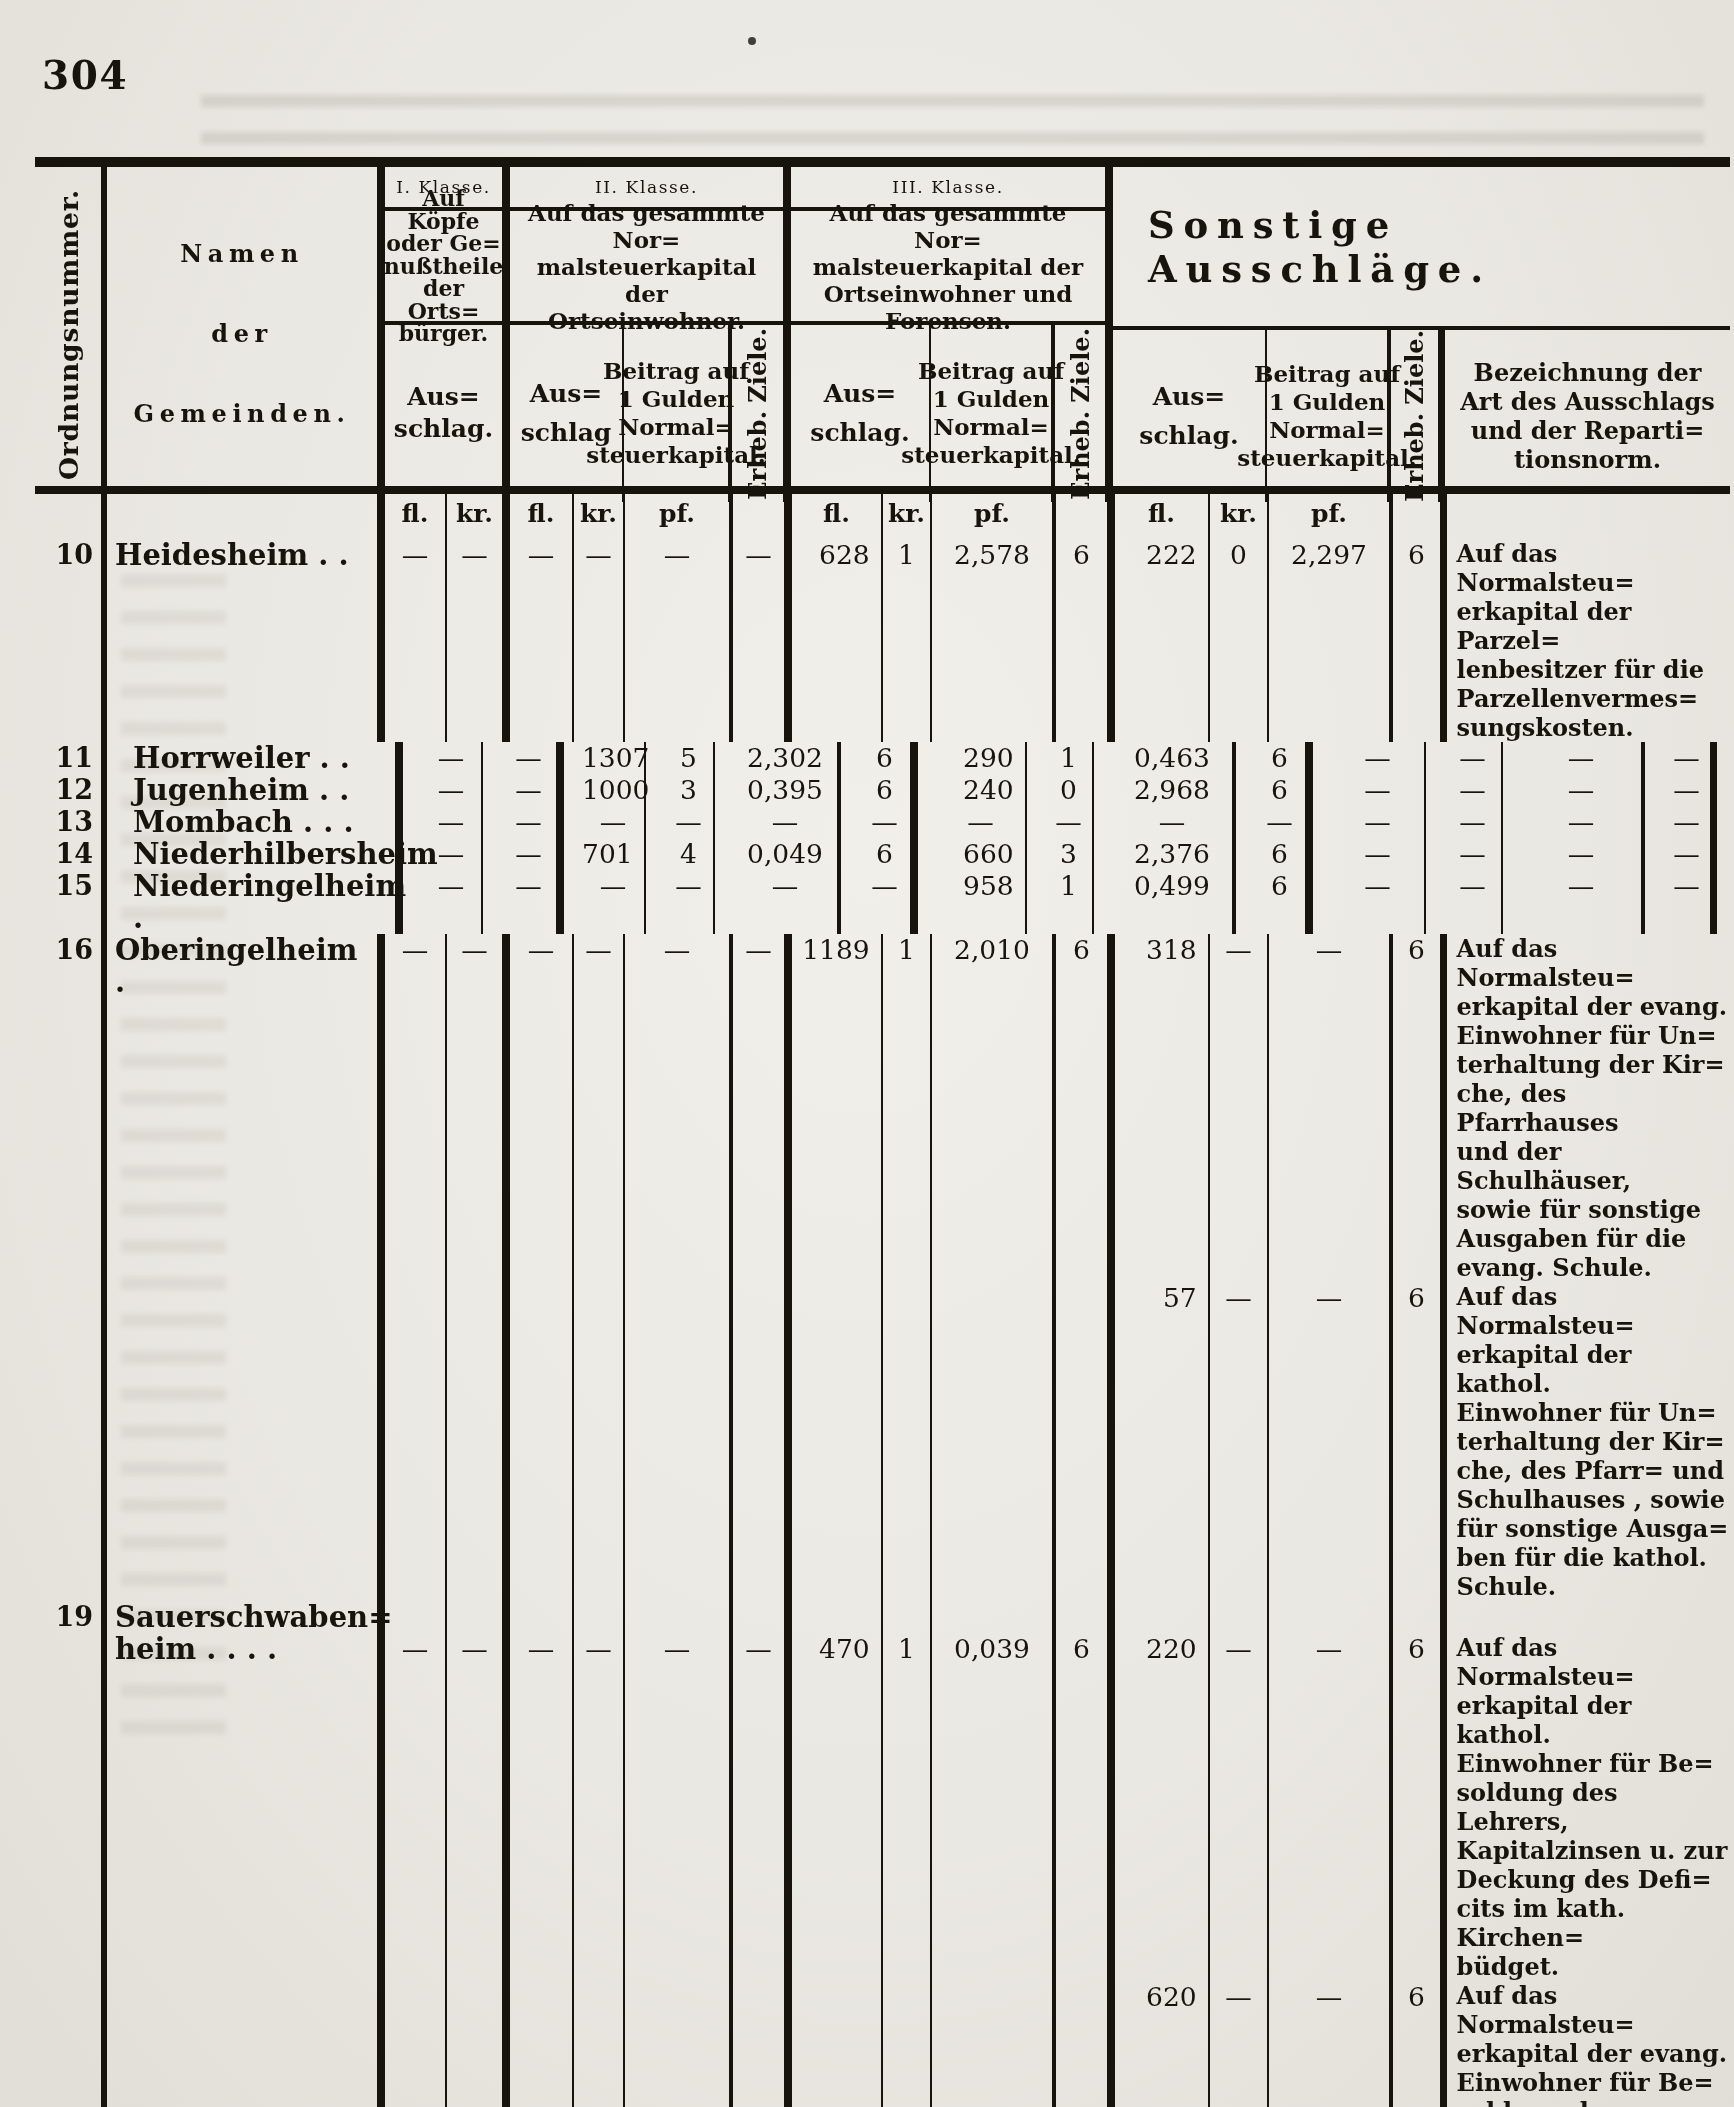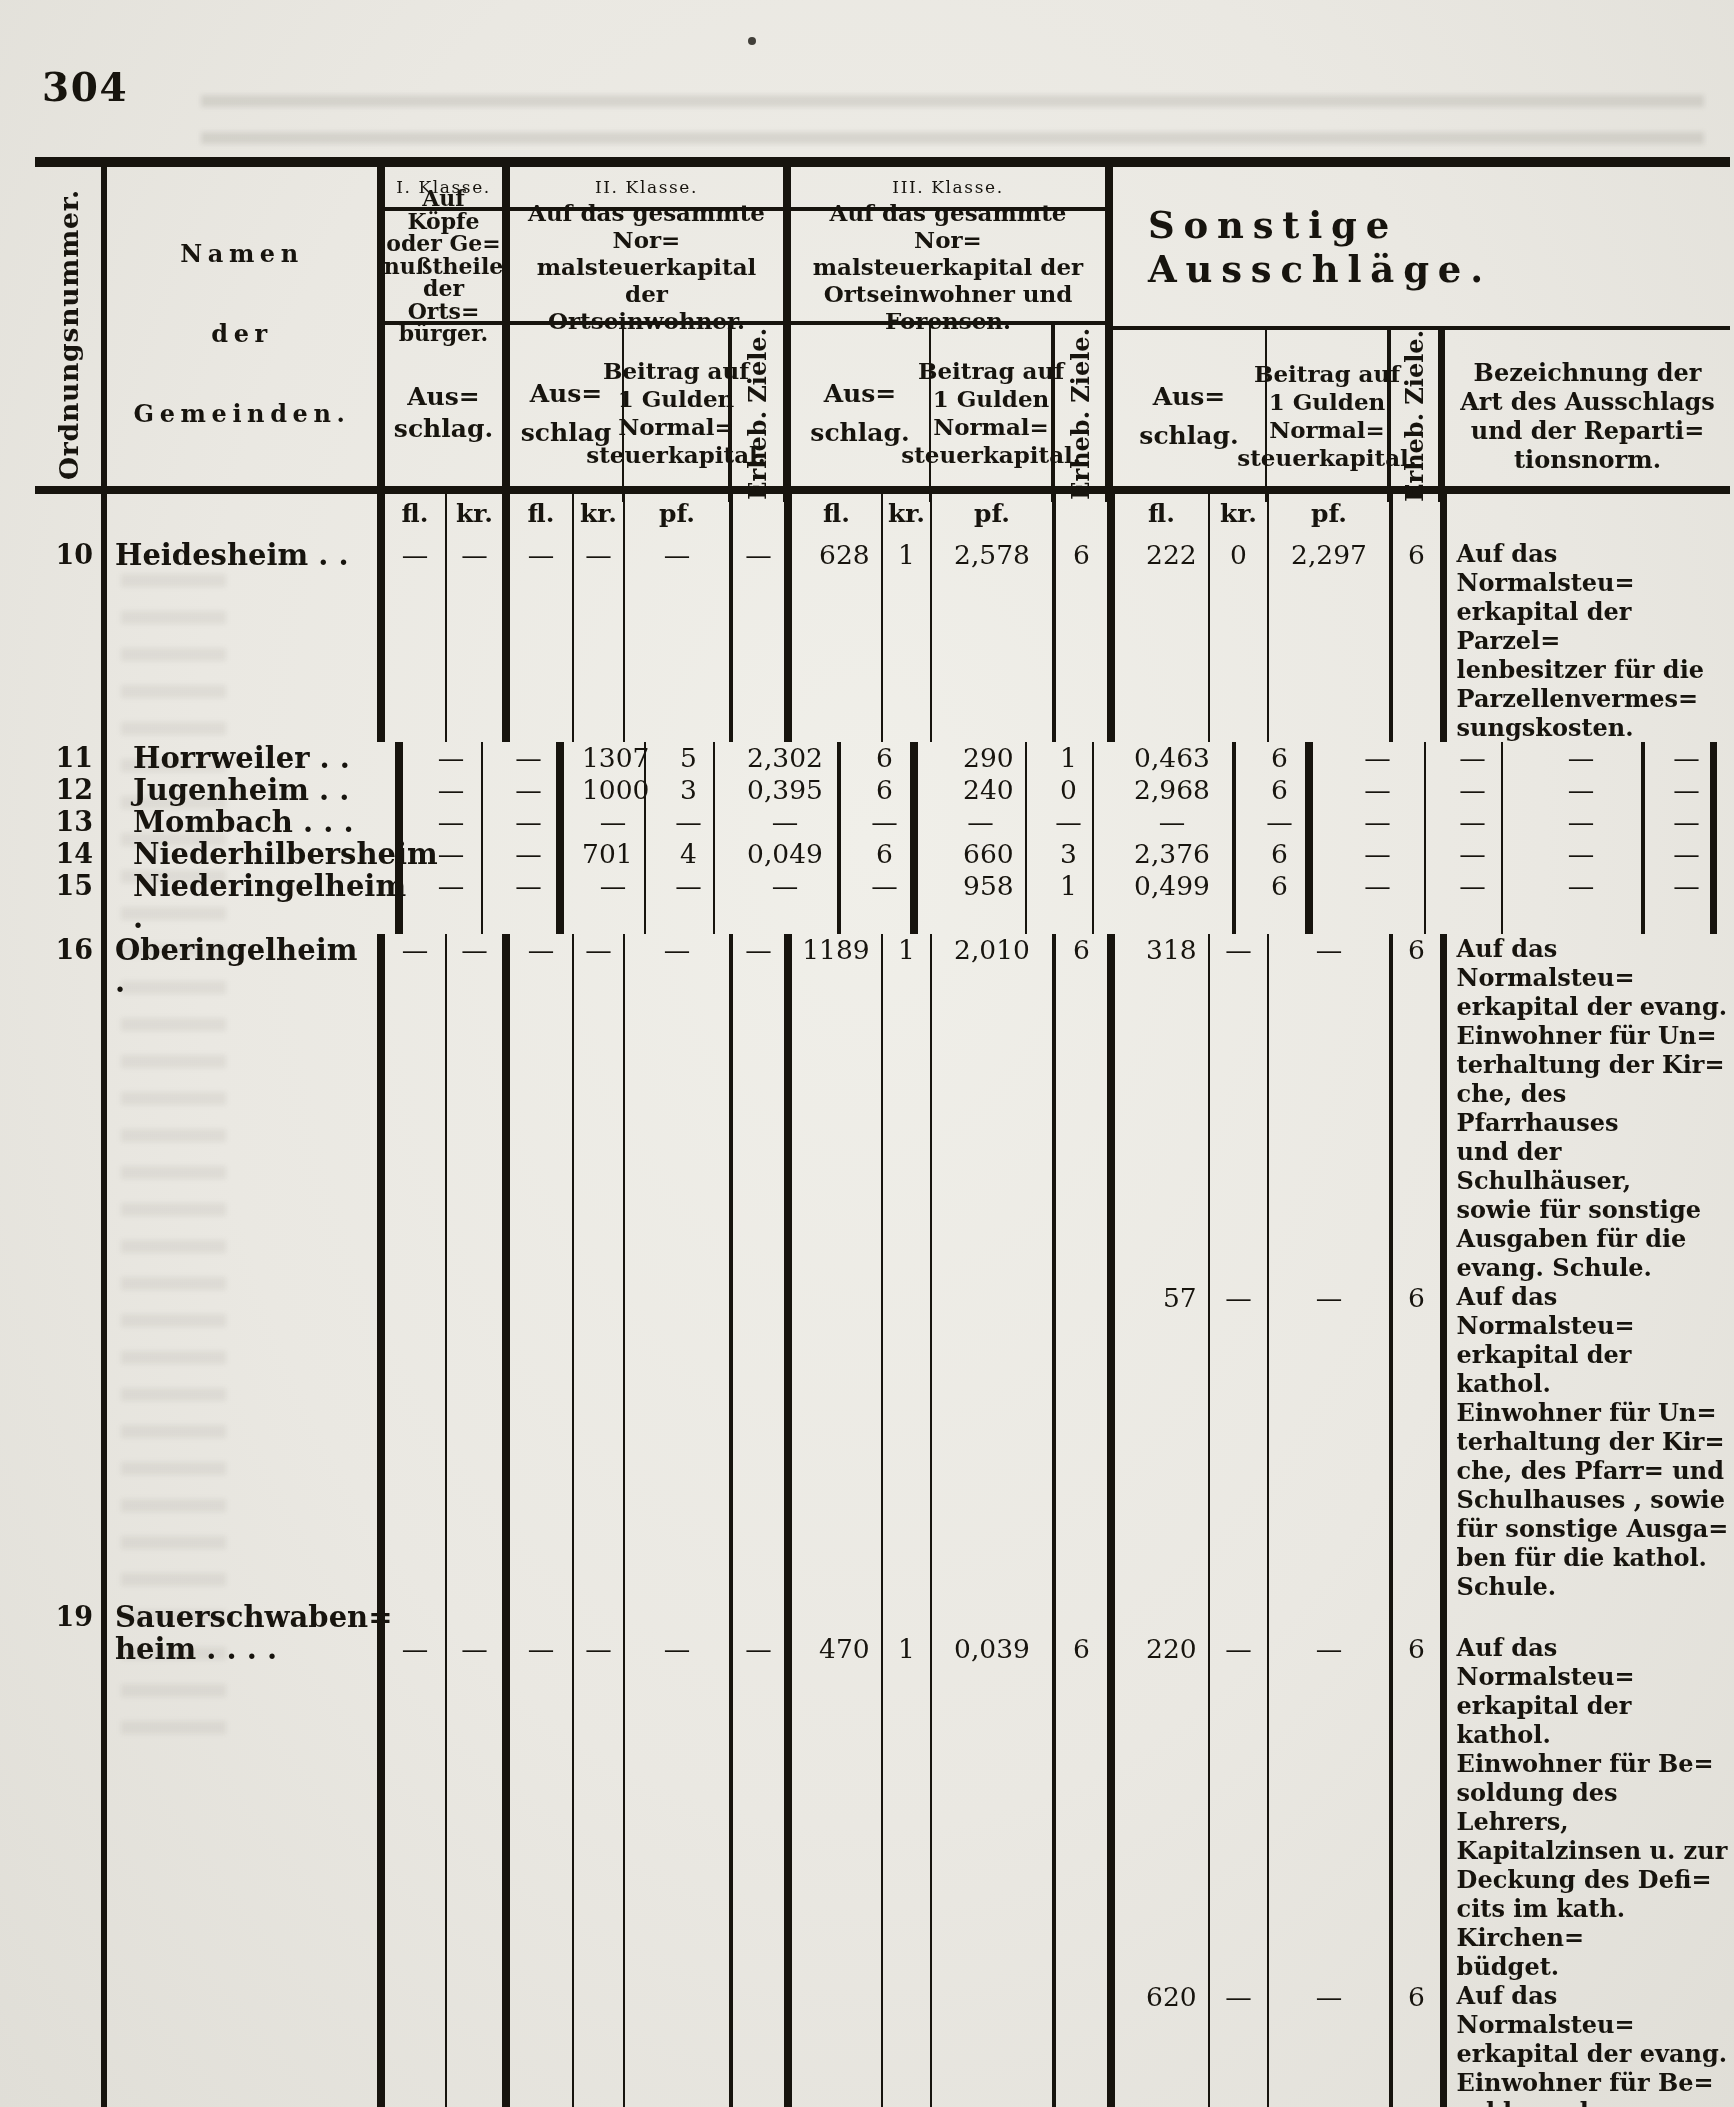--- a/index.html
+++ b/index.html
@@ -11,21 +11,21 @@
     width:1735px;height:2108px;
     font-family:"DejaVu Serif","Liberation Serif",serif;
     color:var(--ink);
     background:#d8d6d0;
   }
   .page{
     position:relative;width:1735px;height:2108px;overflow:hidden;
     background:radial-gradient(ellipse at 50% 40%, #f0efe9 0%, #eae8e2 55%, #e0ded7 100%);
   }
   .page-number{
-    position:absolute;left:42px;top:64px;
+    position:absolute;left:42px;top:52px;
     font-size:39px;font-weight:bold;letter-spacing:1.6px;
   }
   
   .bleed{position:absolute;pointer-events:none;filter:blur(2.4px);}
   .bleed-top{
     left:201px;top:74px;width:1503px;height:77px;
     background:repeating-linear-gradient(0deg, transparent 0 7.2px, rgba(70,65,55,.12) 7.2px 19.3px, transparent 19.3px 37px);
   }
   .bleed-left{
     left:121px;top:555px;width:105px;height:1190px;

